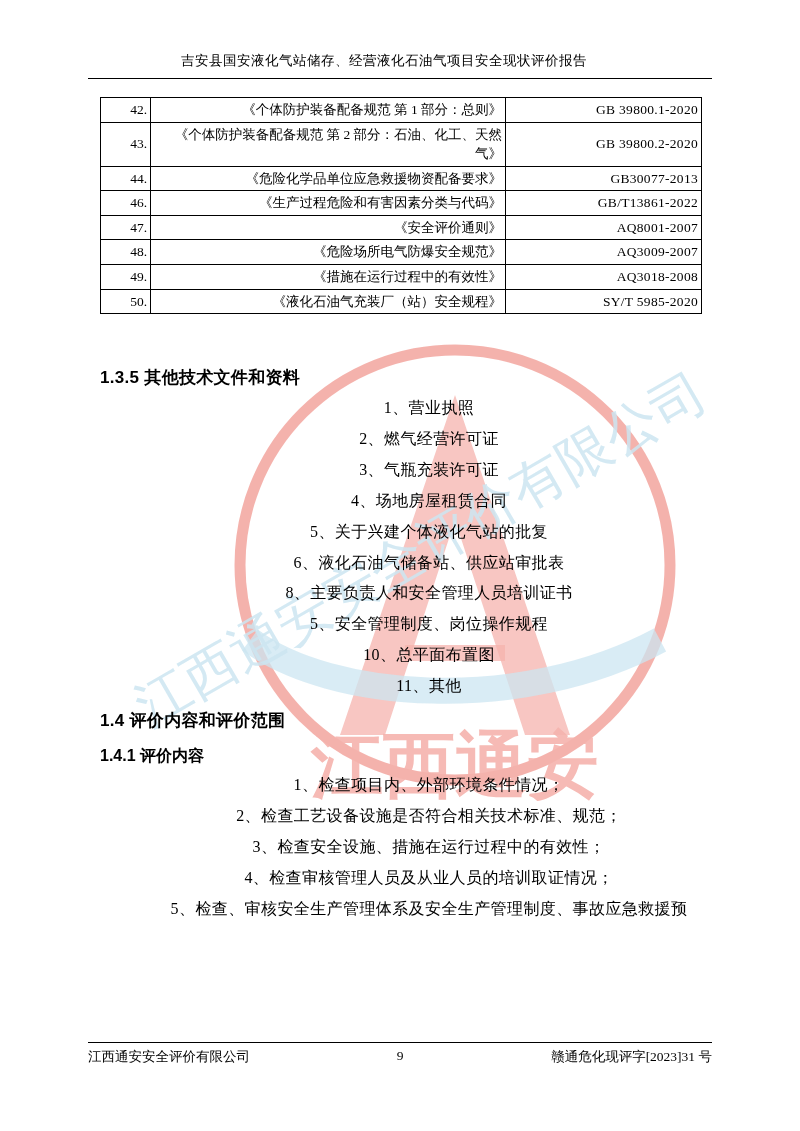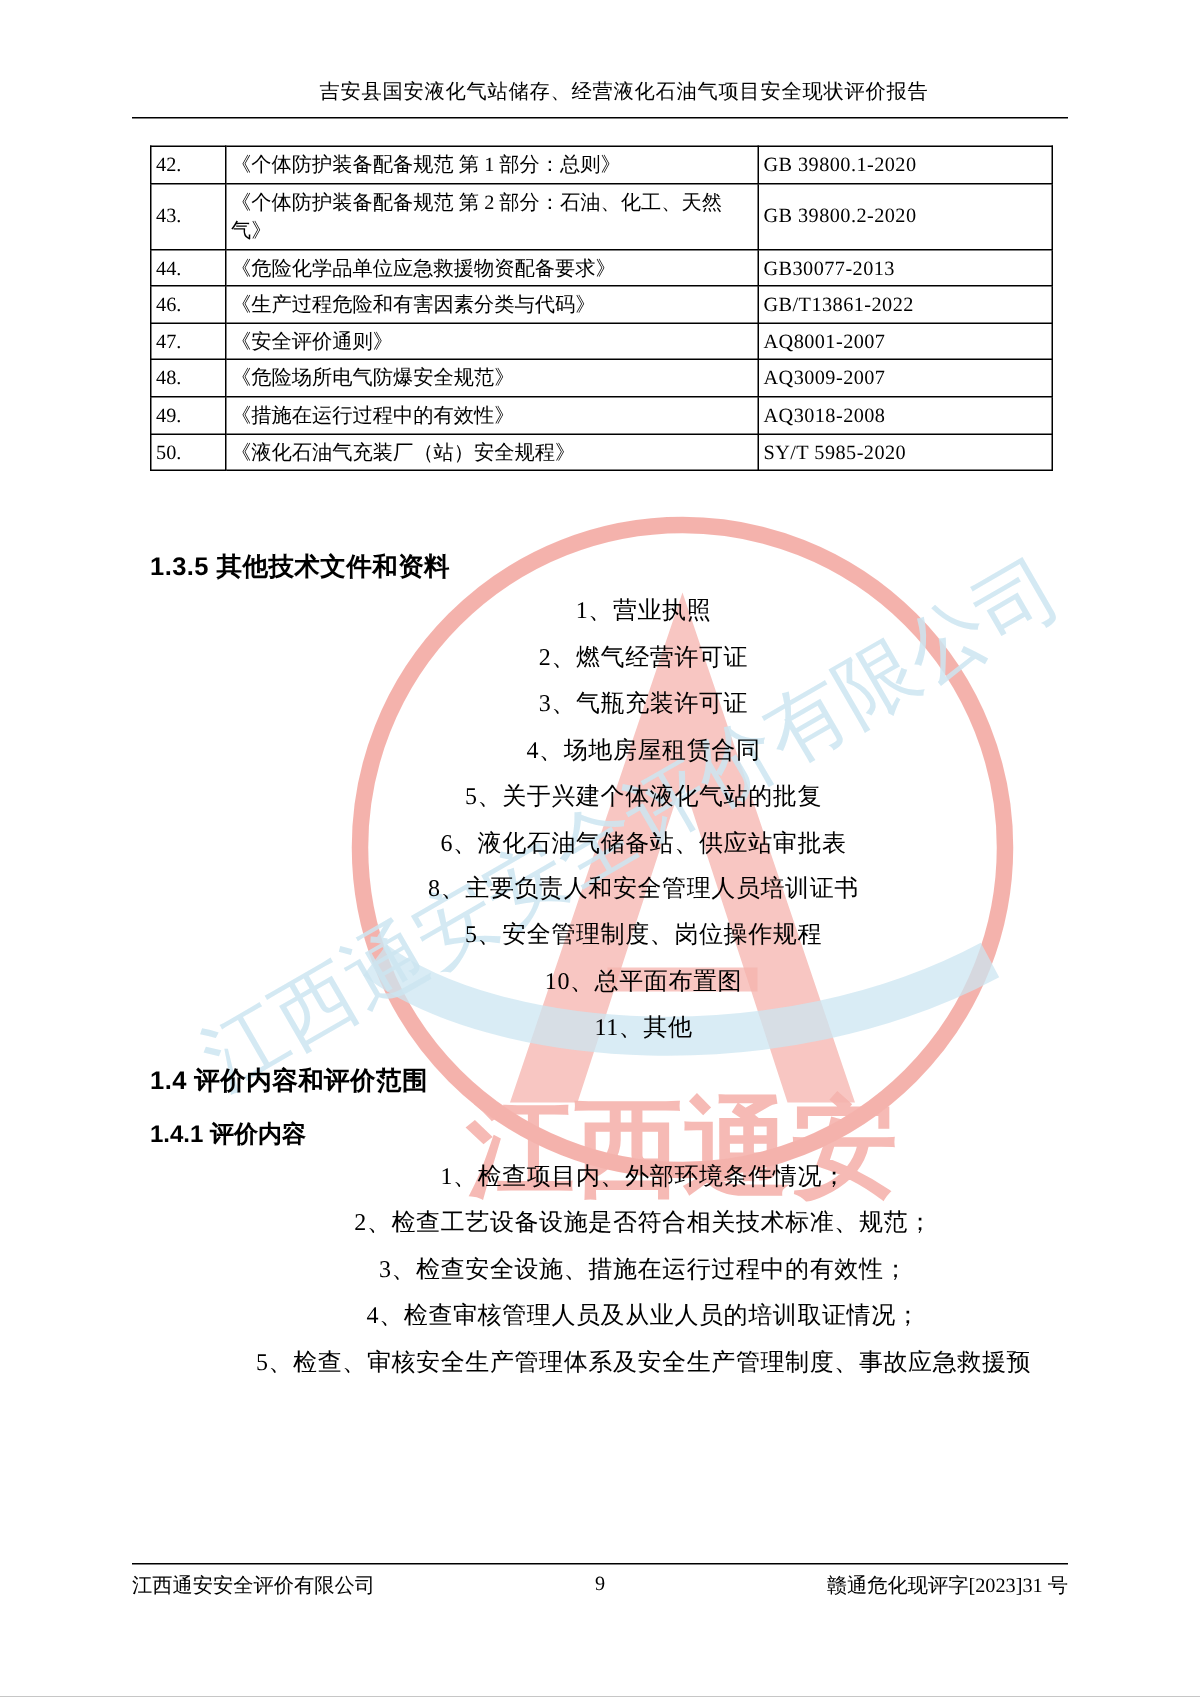--- a/index.html
+++ b/index.html
@@ -23,21 +23,21 @@
     position: absolute;
     left: 0; top: 0;
     width: 800px; height: 1131px;
     pointer-events: none;
     z-index: 5;
   }
 
   
   .header {
     position: absolute;
-    left: 104px;
+    left: 72px;
     top: 52px;
     width: 624px;
     text-align: center;
     font-size: 13.5px;
     letter-spacing: 0.5px;
     font-family: "Liberation Serif", "DejaVu Serif", serif;
   }
   .header-rule {
     position: absolute;
     left: 88px;
@@ -53,21 +53,21 @@
     left: 100px;
     top: 97px;
     width: 601px;
     border-collapse: collapse;
     table-layout: fixed;
     font-size: 13.5px;
   }
   .doc-table td {
     border: 1px solid #000;
     padding: 2px 3px;
-    text-align: left;
+    text-align: right;
     vertical-align: middle;
     line-height: 1.45;
   }
   .col-no { width: 50px; }
   .col-name { width: 355px; }
   .col-code { width: 196px; }
   .code-cell { font-family: "Liberation Serif", "DejaVu Serif", serif; letter-spacing: 0.3px;}
 
   
   .content {

